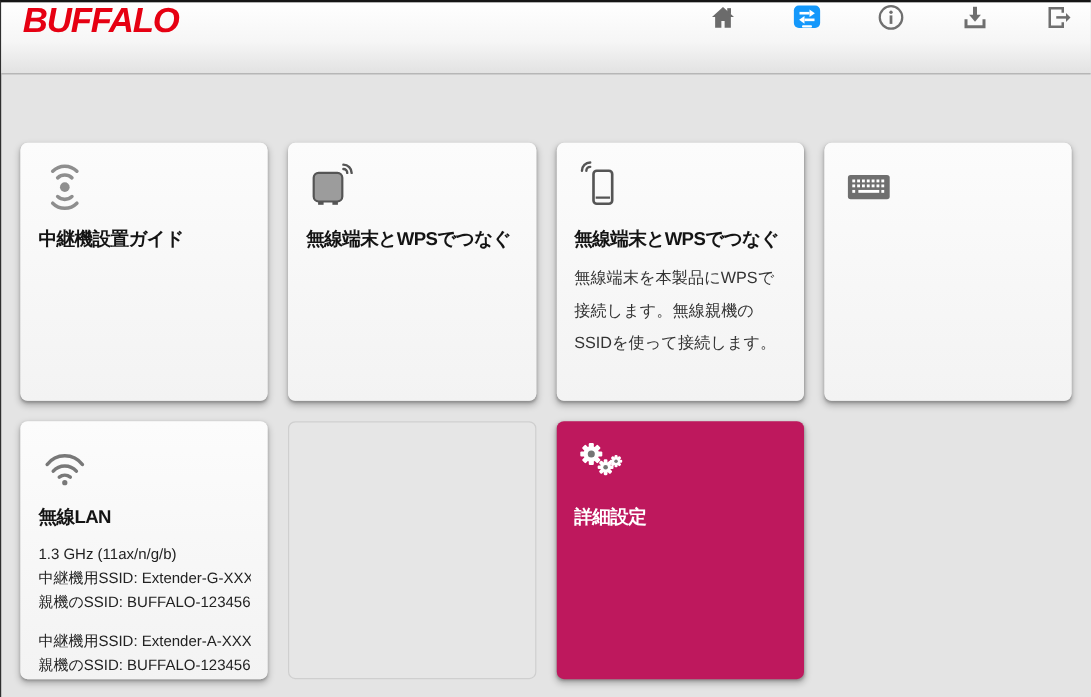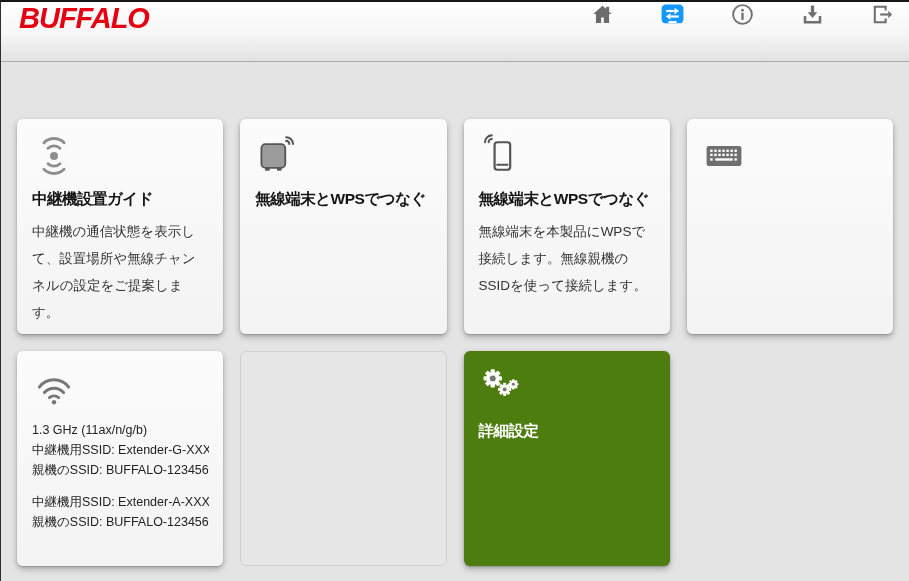--- a/index.html
+++ b/index.html
@@ -48,21 +48,21 @@
     cursor:pointer;
     overflow:hidden;
   }
   .card--placeholder {
     background:#e6e6e6;
     border:1px solid #cfcfcf;
     box-shadow:none;
     cursor:default;
   }
   .card--dark {
-    background:#4d7c0f;
+    background:#be185d;
   }
   .card-icon { height:44px; }
   .card-icon svg { width:44px; height:44px; display:block; }
   .card-title {
     margin-top:11px;
     font-size:15.5px;
     font-weight:bold;
     letter-spacing:-0.5px;
     color:#141414;
     white-space:nowrap;
@@ -142,21 +142,20 @@
       <div class="card-icon">
         <svg viewBox="0 0 48 48" fill="none" stroke="#8e8e8e" stroke-width="3.2" stroke-linecap="round">
           <path d="M17.5 15.5a9.5 9.5 0 0 1 13 0"></path>
           <path d="M13 9.5a15.5 15.5 0 0 1 22 0"></path>
           <path d="M17.5 32.5a9.5 9.5 0 0 0 13 0"></path>
           <path d="M13 38.5a15.5 15.5 0 0 0 22 0"></path>
           <circle cx="24" cy="24" r="4.4" fill="#8e8e8e" stroke="none"></circle>
         </svg>
       </div>
       <div class="card-title">中継機設置ガイド</div>
-      <div class="card-body">中継機の通信状態を表示して、設置場所や無線チャンネルの設定をご提案します。</div>
     </div>
 
     <div class="card">
       <div class="card-icon">
         <svg viewBox="0 0 48 48">
           <path d="M34 3.5A7.5 7.5 0 0 1 41.5 11" fill="none" stroke="#555" stroke-width="2.2" stroke-linecap="round"></path>
           <path d="M34 7.5A3.5 3.5 0 0 1 37.5 11" fill="none" stroke="#555" stroke-width="2.2" stroke-linecap="round"></path>
           <rect x="11" y="36" width="5" height="4" fill="#555"></rect>
           <rect x="24" y="36" width="5" height="4" fill="#555"></rect>
           <rect x="7" y="11" width="26" height="26" rx="4.5" fill="#9c9c9c" stroke="#555" stroke-width="2"></rect>
@@ -207,20 +206,21 @@
 
     <div class="card">
       <div class="card-icon">
         <svg viewBox="0 0 48 48" fill="none" stroke="#787878" stroke-width="3.2" stroke-linecap="round">
           <path d="M8 23A20 20 0 0 1 40 23"></path>
           <path d="M13.5 29A14 14 0 0 1 34.5 29"></path>
           <path d="M19 34.5A8 8 0 0 1 29 34.5"></path>
           <circle cx="24" cy="39.5" r="2.4" fill="#787878" stroke="none"></circle>
         </svg>
       </div>
+      <div class="card-title">無線LAN</div>
       <div class="card-body-sm">
         <div class="ssid-line">1.3 GHz (11ax/n/g/b)</div>
         <div class="ssid-line">中継機用SSID: Extender-G-XXXX</div>
         <div class="ssid-line">親機のSSID: BUFFALO-123456…</div>
         <div class="group-gap"></div>
         <div class="ssid-line">中継機用SSID: Extender-A-XXXX</div>
         <div class="ssid-line">親機のSSID: BUFFALO-123456…</div>
       </div>
     </div>
 

